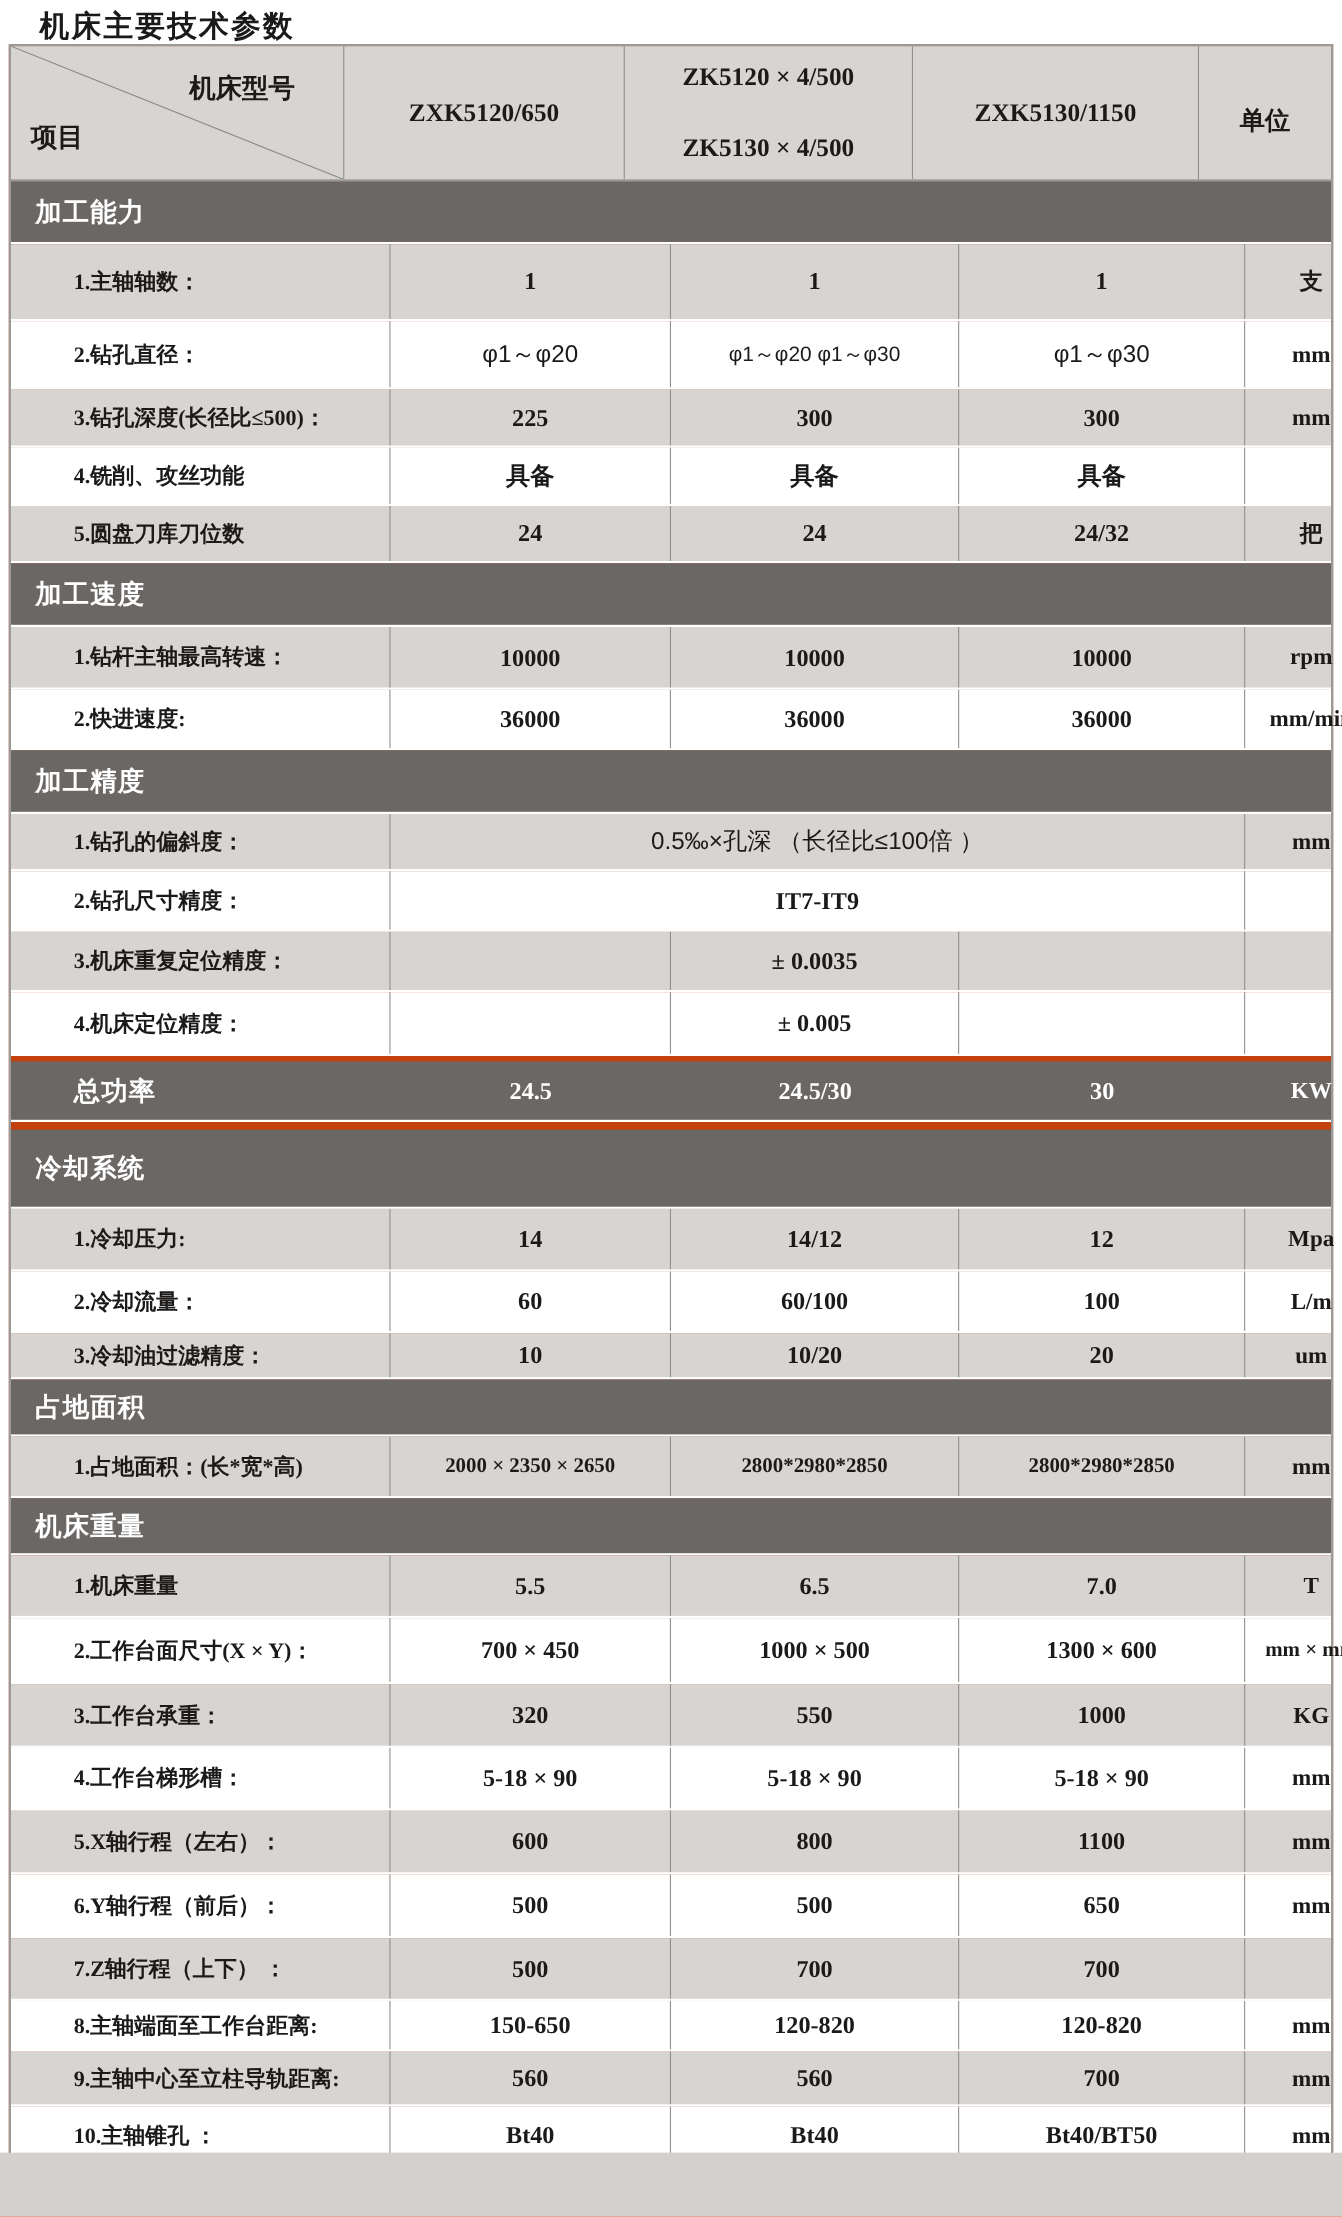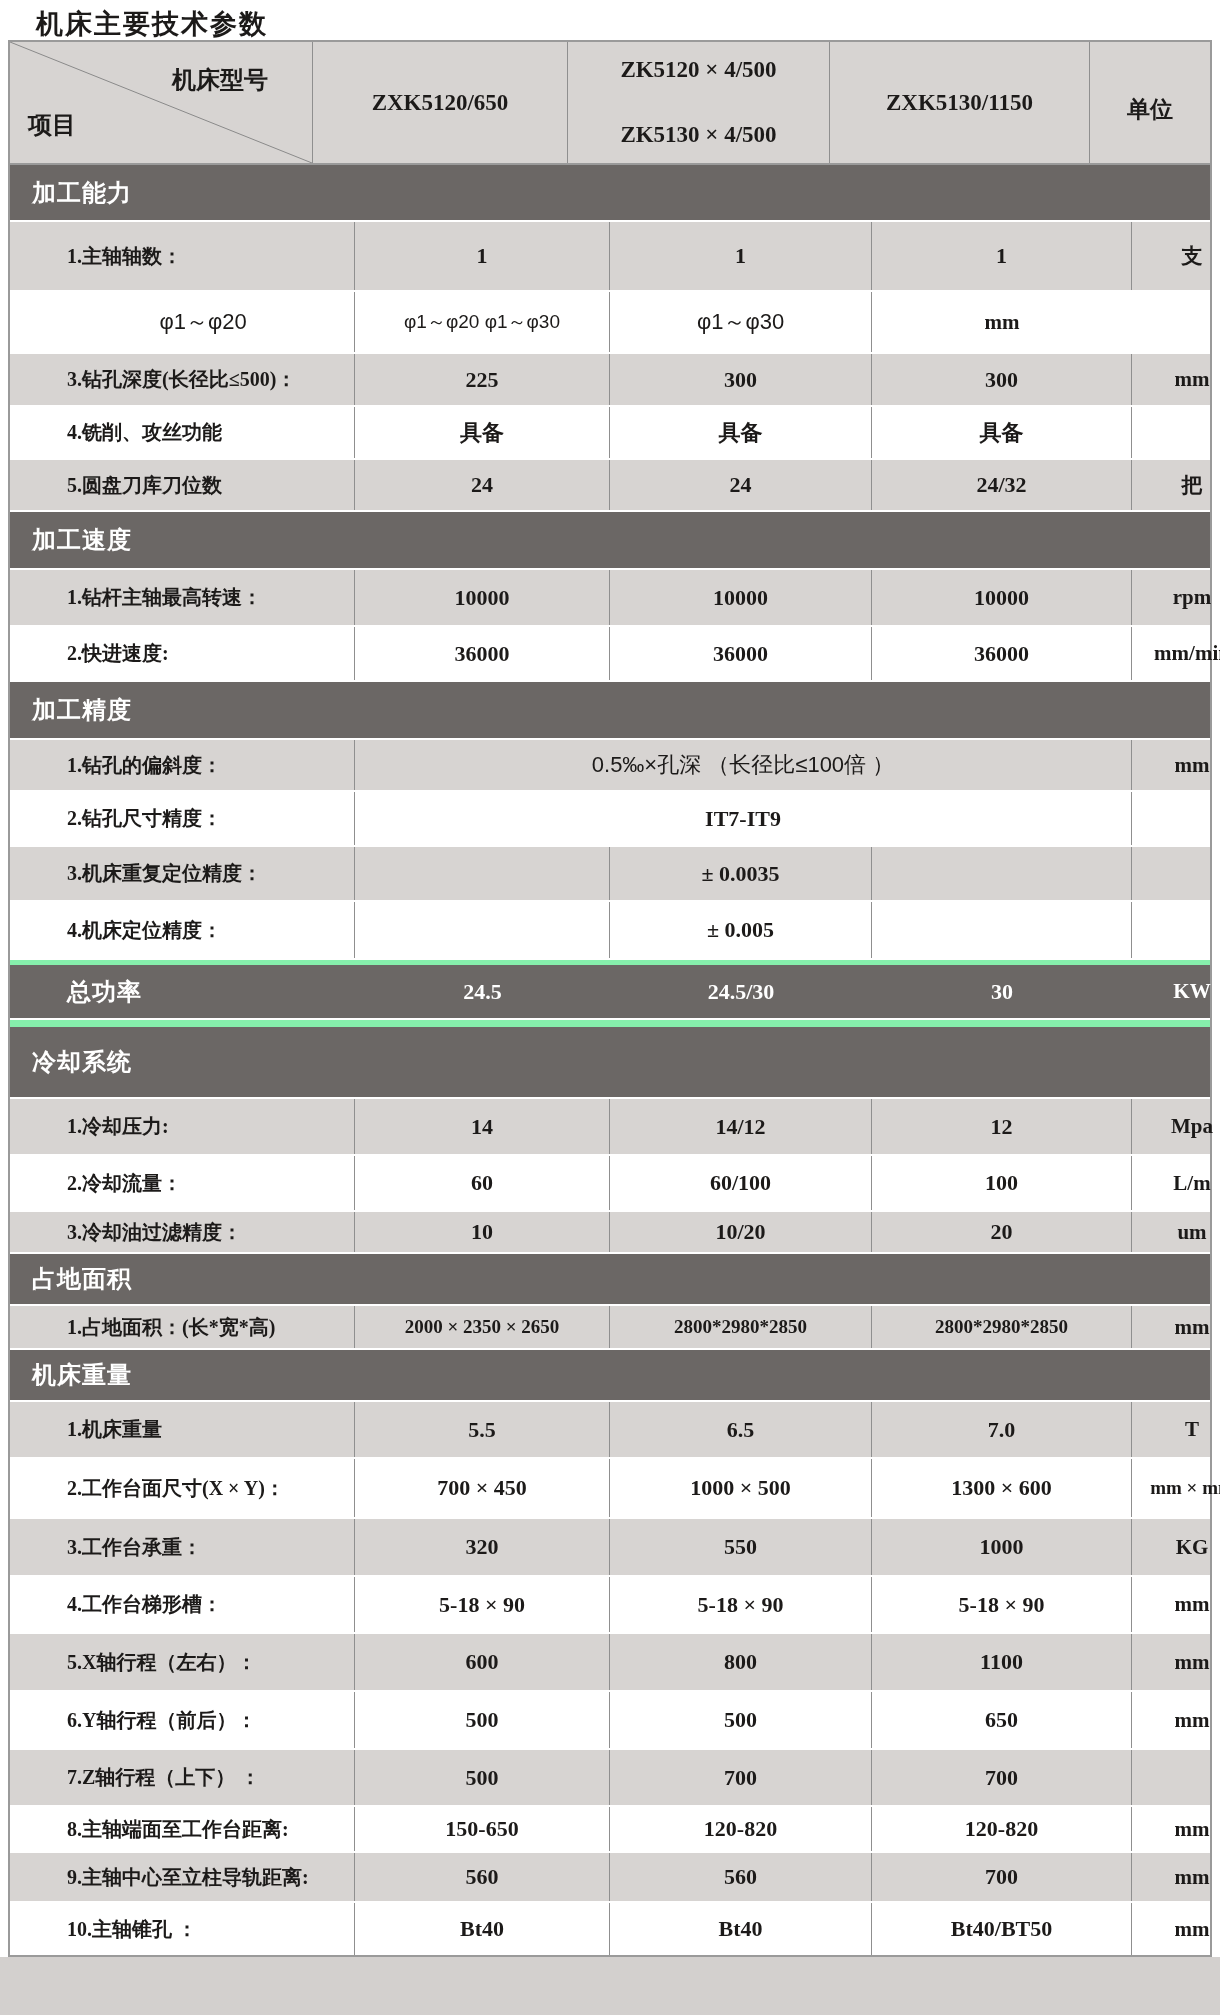--- a/index.html
+++ b/index.html
@@ -11,21 +11,21 @@
     color: #1c1a19;
     overflow: hidden;
   }
   .page-title {
     position: absolute; left: 36px; top: 6px;
     font-size: 27px; font-weight: bold; letter-spacing: 2px;
     font-family: "Liberation Sans", "DejaVu Sans", sans-serif;
   }
   .spec-table {
     position: absolute; left: 8px; top: 40px; width: 1204px;
-    border: 2px solid #9a9a9a; background: #86efac;
+    border: 2px solid #9a9a9a; background: #c2410c;
   }
   .thead, .trow {
     display: grid;
     grid-template-columns: 303px 255px 262px 260px 120px;
   }
   .thead {
     height: 123px; background: #d7d4d2; border-bottom: 2px solid #9a9a9a;
   }
   .hc {
     position: relative; display: flex; align-items: center; justify-content: center;
@@ -95,20 +95,21 @@
   <div class="band" style="height:57px">加工能力</div>
 
   <div class="trow shaded" style="height:70px">
     <div class="cell lbl">1.主轴轴数：</div>
     <div class="cell">1</div>
     <div class="cell">1</div>
     <div class="cell">1</div>
     <div class="cell unitc">支</div>
   </div>
   <div class="trow white" style="height:62px">
+    <div class="cell lbl">2.钻孔直径：</div>
     <div class="cell sans">φ1～φ20</div>
     <div class="cell sans tight">φ1～φ20  φ1～φ30</div>
     <div class="cell sans">φ1～φ30</div>
     <div class="cell unitc">mm</div>
   </div>
   <div class="trow shaded" style="height:53px">
     <div class="cell lbl">3.钻孔深度(长径比≤500)：</div>
     <div class="cell">225</div>
     <div class="cell">300</div>
     <div class="cell">300</div>
@@ -200,21 +201,21 @@
   <div class="trow shaded" style="height:42px">
     <div class="cell lbl">3.冷却油过滤精度：</div>
     <div class="cell">10</div>
     <div class="cell">10/20</div>
     <div class="cell">20</div>
     <div class="cell unitc">um</div>
   </div>
 
   <div class="band" style="height:52px">占地面积</div>
 
-  <div class="trow shaded" style="height:44px">
+  <div class="trow shaded" style="height:56px">
     <div class="cell lbl">1.占地面积：(长*宽*高)</div>
     <div class="cell tight">2000 × 2350 × 2650</div>
     <div class="cell tight">2800*2980*2850</div>
     <div class="cell tight">2800*2980*2850</div>
     <div class="cell unitc">mm</div>
   </div>
 
   <div class="band" style="height:52px">机床重量</div>
 
   <div class="trow shaded" style="height:57px">

